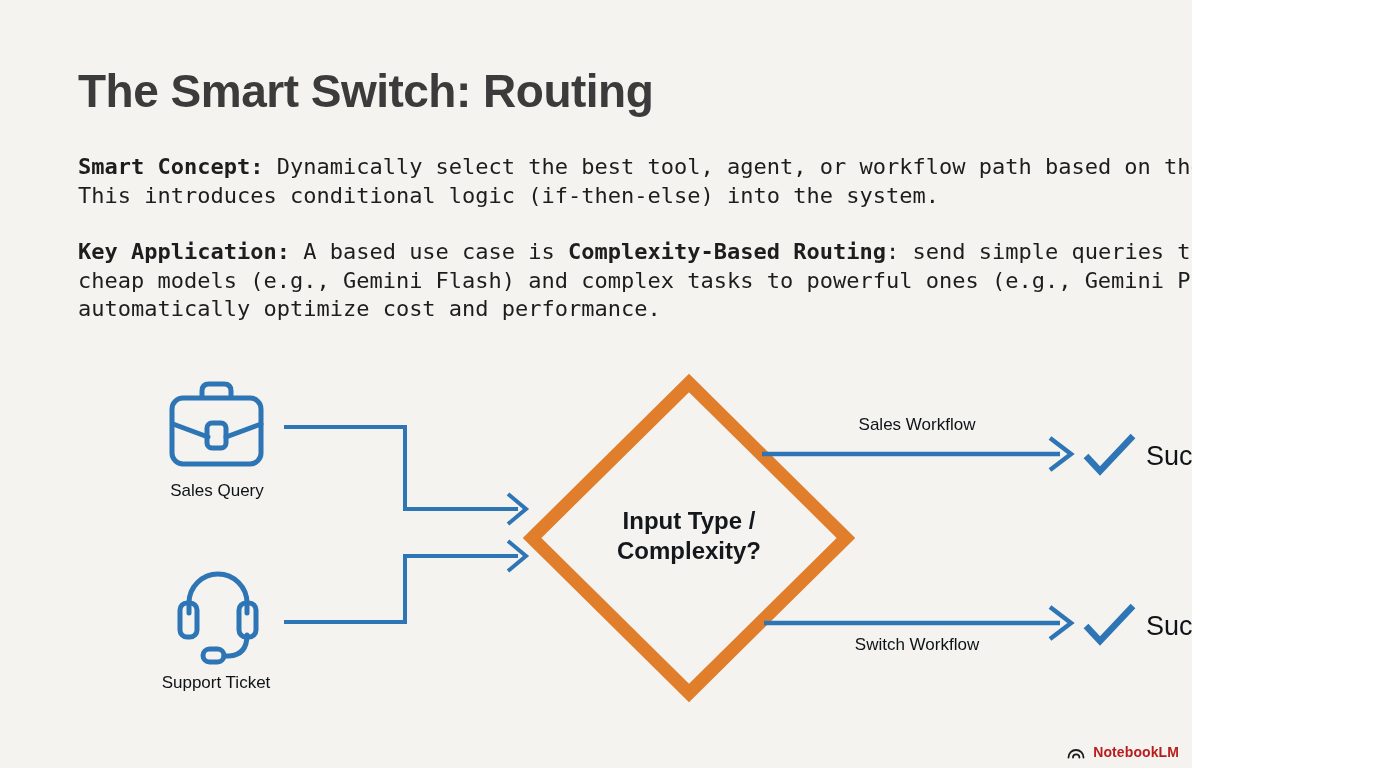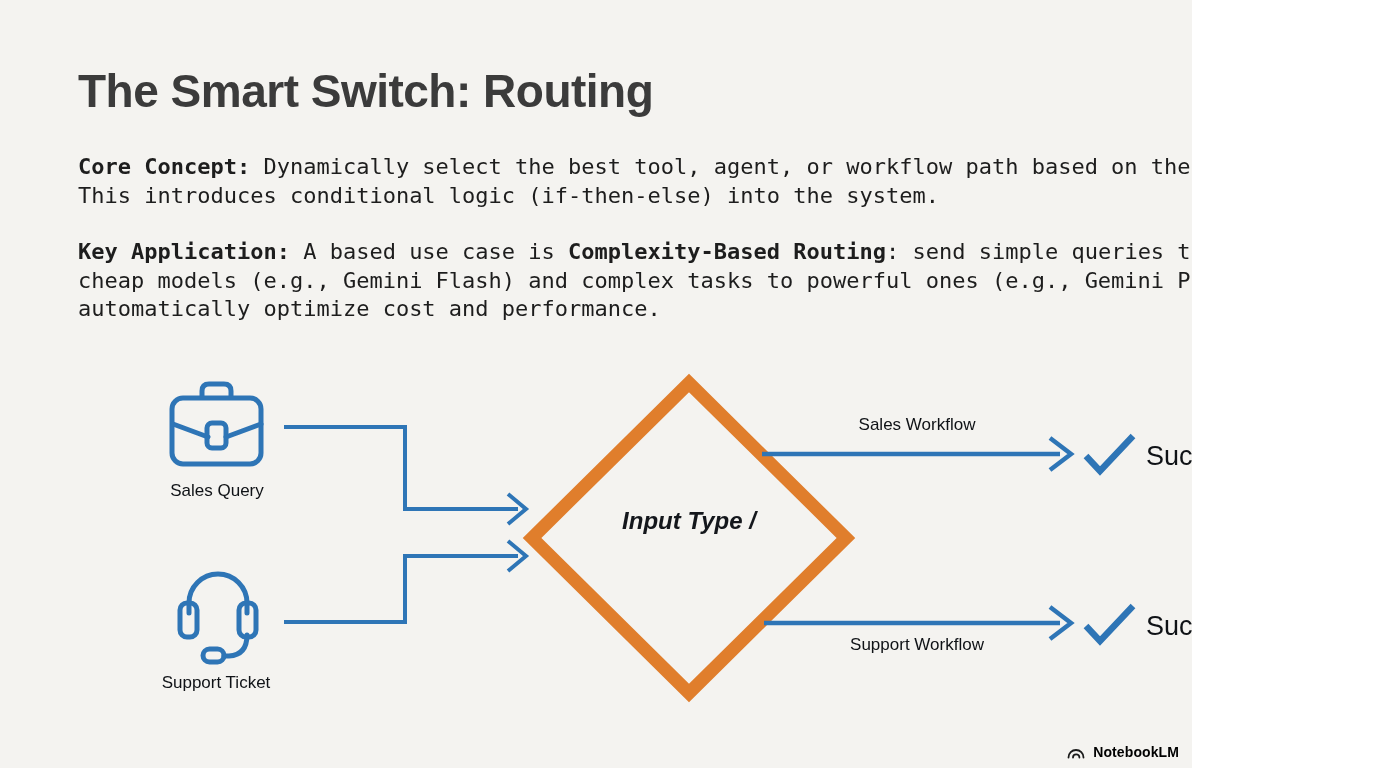--- a/index.html
+++ b/index.html
@@ -28,43 +28,43 @@
   .blue-stroke { stroke:var(--blue); fill:none; }
   .orange-stroke { stroke:var(--orange); fill:none; }
   .dark-stroke { stroke:#1a1a1a; fill:none; }
   .diagram-label {
     position:absolute; text-align:center;
     font-size:17px; line-height:1.2; color:#0f1216;
   }
   .decision-label {
     position:absolute; left:569px; top:506px; width:240px;
     text-align:center; font-weight:bold;
-    font-size:24px; line-height:30px; color:#14171c;font-style:italic;
+    font-size:24px; line-height:30px; color:#14171c;
   }
   .success-label {
     position:absolute; font-size:27px; color:#0f1216;
   }
   .footer-brand {
     position:absolute; right:13px; bottom:8px;
     display:flex; align-items:center; gap:8px;
-    color:#000000;
+    color:#b91c1c;
   }
   .footer-brand .brand-text {
     font-size:14px; font-weight:bold; letter-spacing:0.1px;
   }
 </style>
 </head>
 <body>
 
 <div class="slide" style="--blue: #2e75b6; --orange: #e07e2c;">
 
   <h1 class="page-title">The Smart Switch: Routing</h1>
 
   <div class="body-text">
-    <p><strong>Core Concept:</strong><span> Dynamically select the best tool, agent, or workflow path based on the input. This introduces conditional logic (if-then-else) into the system.</span></p>
+    <p><strong>Smart Concept:</strong><span> Dynamically select the best tool, agent, or workflow path based on the input. This introduces conditional logic (if-then-else) into the system.</span></p>
     <p><strong>Key Application:</strong><span> A based use case is </span><strong>Complexity-Based Routing</strong><span>: send simple queries to fast, cheap models (e.g., Gemini Flash) and complex tasks to powerful ones (e.g., Gemini Pro) to automatically optimize cost and performance.</span></p>
   </div>
 
   <svg class="diagram-svg" width="1376" height="768" viewBox="0 0 1376 768">
 
     <g class="blue-stroke" stroke-width="5" stroke-linecap="round" stroke-linejoin="round">
       <path d="M 202 397 V 391 Q 202 384 209 384 H 224 Q 231 384 231 391 V 397"></path>
       <rect x="172" y="398" width="89" height="66" rx="11"></rect>
       <path d="M 173 424 L 208 437"></path>
       <path d="M 261 424 L 226 437"></path>
@@ -101,24 +101,25 @@
 
     <path class="blue-stroke" stroke-width="6.5" d="M 1086 456 L 1100 471 L 1133 436"></path>
     <path class="blue-stroke" stroke-width="6.5" d="M 1086 626 L 1100 641 L 1133 606"></path>
   </svg>
 
   <div class="diagram-label" style="left:96px; top:673px; width:240px;">Support Ticket</div>
   <div class="diagram-label" style="left:97px; top:481px; width:240px;">Sales Query</div>
 
   <div class="decision-label">
     <div>Input Type /</div>
+    <div>Complexity?</div>
   </div>
 
   <div class="diagram-label" style="left:797px; top:415px; width:240px;">Sales Workflow</div>
-  <div class="diagram-label" style="left:797px; top:635px; width:240px;">Support Workflow</div>
+  <div class="diagram-label" style="left:797px; top:635px; width:240px;">Switch Workflow</div>
 
   <div class="success-label" style="left:1146px; top:441px;">Success</div>
   <div class="success-label" style="left:1146px; top:611px;">Success</div>
 
   <div class="footer-brand">
     <svg width="18" height="16" viewBox="0 0 18 16" class="dark-stroke" stroke-width="1.8" stroke-linecap="round">
       <path d="M 1.5 13.5 a 7.5 7.5 0 0 1 15 0"></path>
       <path d="M 6 13.5 a 3.2 3.2 0 0 1 6.4 0"></path>
     </svg>
     <span class="brand-text">NotebookLM</span>

